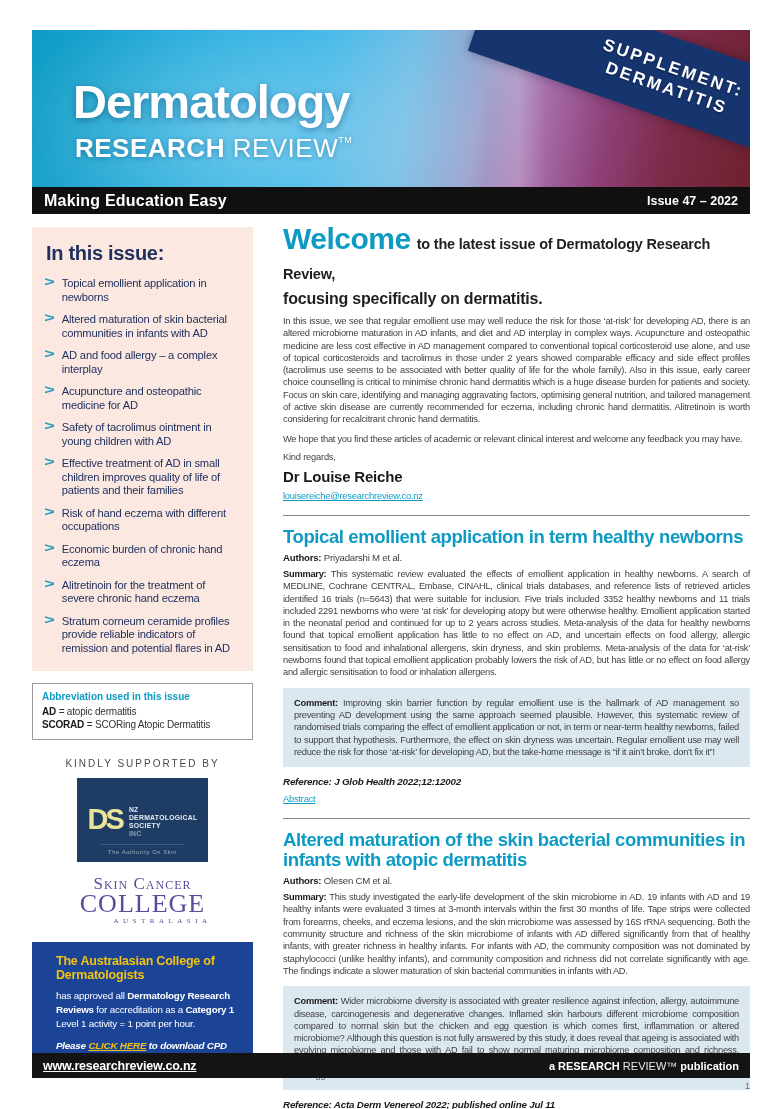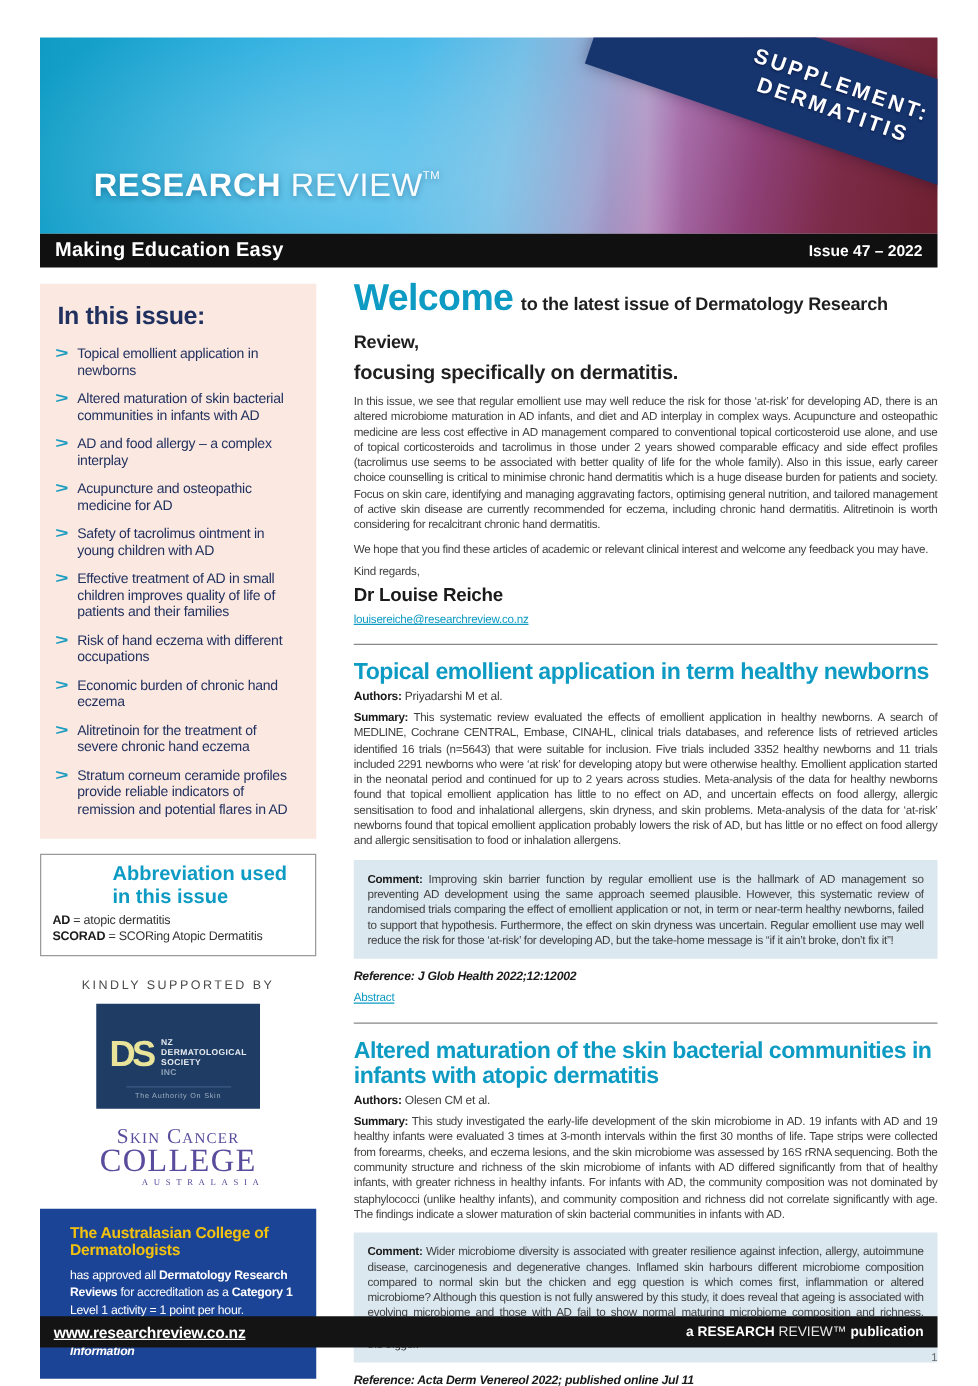--- a/index.html
+++ b/index.html
@@ -39,21 +39,21 @@
   .topbar .l{margin-left:12px;font-size:16px;font-weight:bold;letter-spacing:.2px;}
   .topbar .r{margin-right:12px;font-size:12.5px;font-weight:bold;}
   
   .sidebar{position:absolute;left:32px;top:227px;width:221px;}
   .issue-box{background:#fbe8e1;padding:13px 13px 16px 14px;}
   .issue-title{color:#21315f;font-size:20px;font-weight:bold;letter-spacing:-.3px;margin:2px 0 12px 0;}
   .issue-item{display:flex;margin-bottom:9px;color:#21315f;font-size:11.2px;line-height:13.5px;letter-spacing:-.2px;}
   .issue-item .arrow{color:#1b9cc0;font-weight:bold;font-size:12px;margin-right:9px;margin-top:-1px;
     transform:scaleX(1.5);display:inline-block;flex:0 0 auto;}
   .abbrev-box{border:1px solid #9a9a9a;background:#fff;margin-top:12px;padding:7px 9px 8px 9px;}
-  .abbrev-title{color:#0d9bc4;font-weight:bold;font-size:16px;margin-bottom:3px;margin-left:48px;}
+  .abbrev-title{color:#0d9bc4;font-weight:bold;font-size:10px;margin-bottom:3px;}
   .abbrev-line{font-size:10px;color:#333;line-height:13px;letter-spacing:-.2px;}
   .abbrev-line .term{font-weight:bold;color:#1a1a1a;}
   .supported{font-size:10px;color:#4a4a4a;letter-spacing:2px;text-align:center;margin:18px 0 9px 0;}
   .ds-logo{width:131px;margin:0 auto;background:#1e3c64;padding:26px 0 7px 0;}
   .ds-row{display:flex;align-items:flex-start;justify-content:center;}
   .ds-mono{color:#e9e49a;font-weight:bold;font-size:29px;letter-spacing:-3px;line-height:30px;margin-right:7px;}
   .ds-text{color:#e8ecf2;font-weight:bold;font-size:6.8px;line-height:8px;letter-spacing:.3px;margin-top:2px;}
   .ds-text .dim{color:#8fa2b8;}
   .ds-tag{color:#9fb0c0;font-size:5.8px;letter-spacing:.6px;text-align:center;margin-top:6px;
     border-top:1px solid #3c5a82;padding-top:4px;width:84px;margin-left:auto;margin-right:auto;}
@@ -94,20 +94,21 @@
   .footer .pub .light{font-weight:normal;color:#e8e8e8;}
   .pagenum{position:absolute;right:32px;top:1081px;font-size:9px;color:#666;}
 </style>
 </head>
 <body>
 
 <div class="page">
 
   <div class="banner">
     <div class="banner-streak"></div>
+    <div class="banner-title">Dermatology</div>
     <div class="banner-sub">
       <span class="bold">RESEARCH</span><span class="light"> REVIEW</span><span class="tm">TM</span>
     </div>
     <div class="ribbon">
       <div>SUPPLEMENT:</div>
       <div>DERMATITIS</div>
     </div>
   </div>
 
   <div class="topbar">

